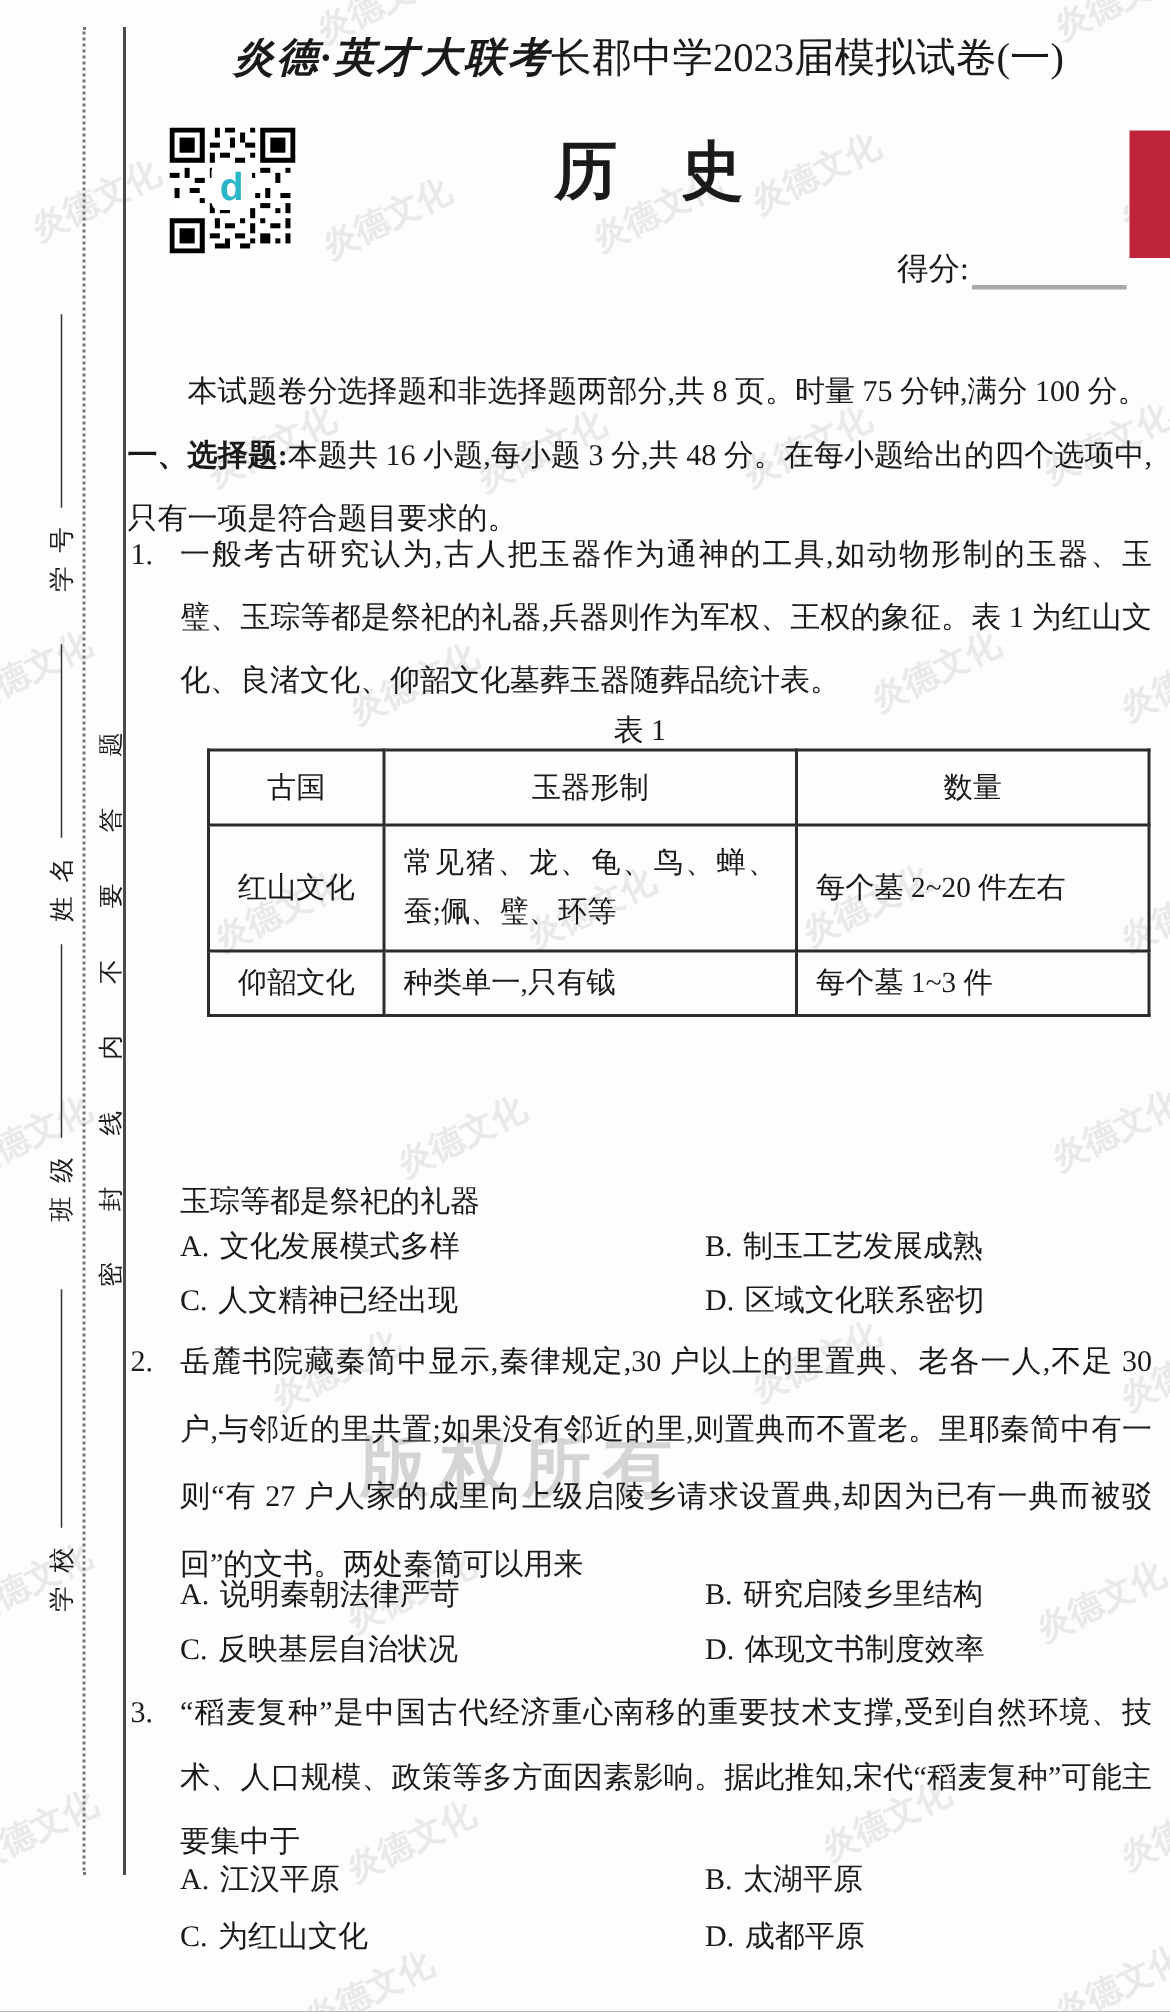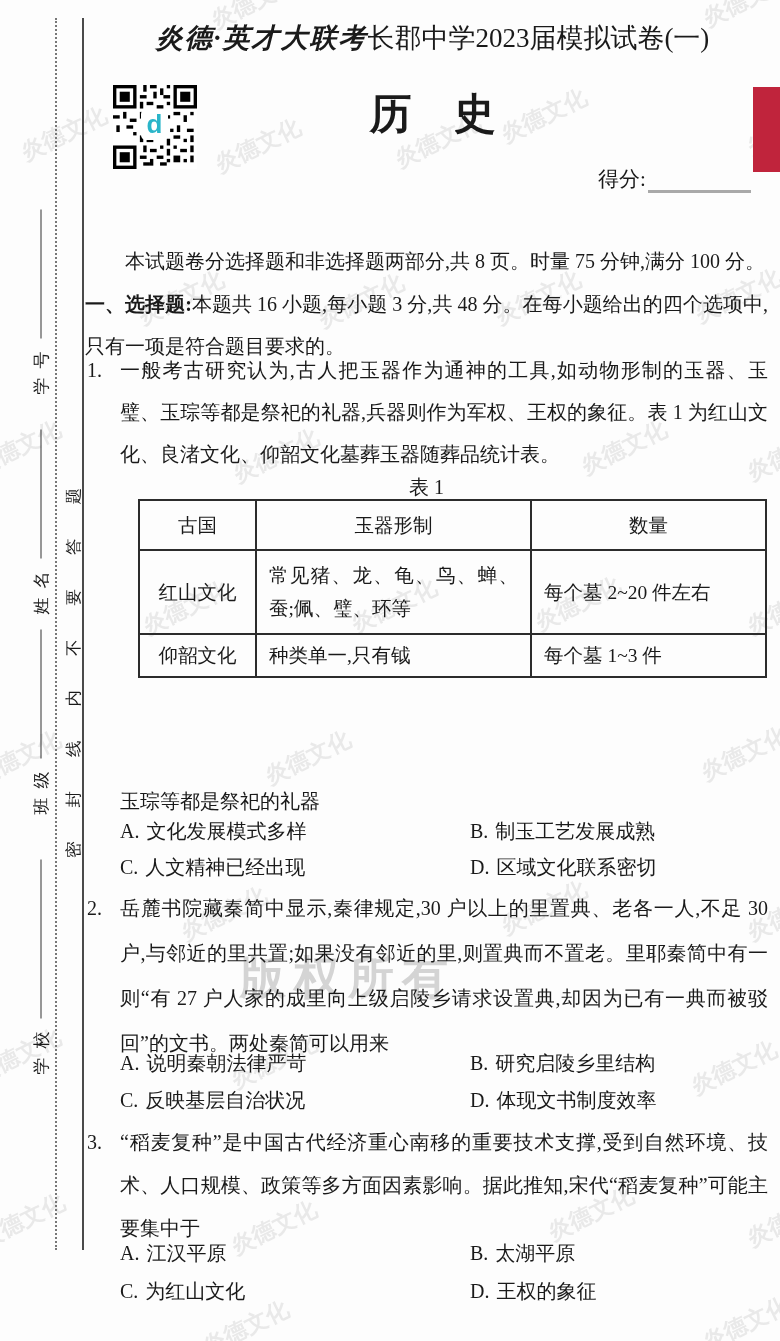--- a/index.html
+++ b/index.html
@@ -303,19 +303,19 @@
           <span>太湖平原</span>
         </span>
     </div>
     <div class="optrow" style="top:1276px">
       <span class="opt">
           <span class="letter">C.</span>
           <span>为红山文化</span>
         </span>
       <span class="opt">
           <span class="letter">D.</span>
-          <span>王权的象征</span>
+          <span>成都平原</span>
         </span>
     </div>
   </div>
 
 
 </div>
 
 </body></html>

